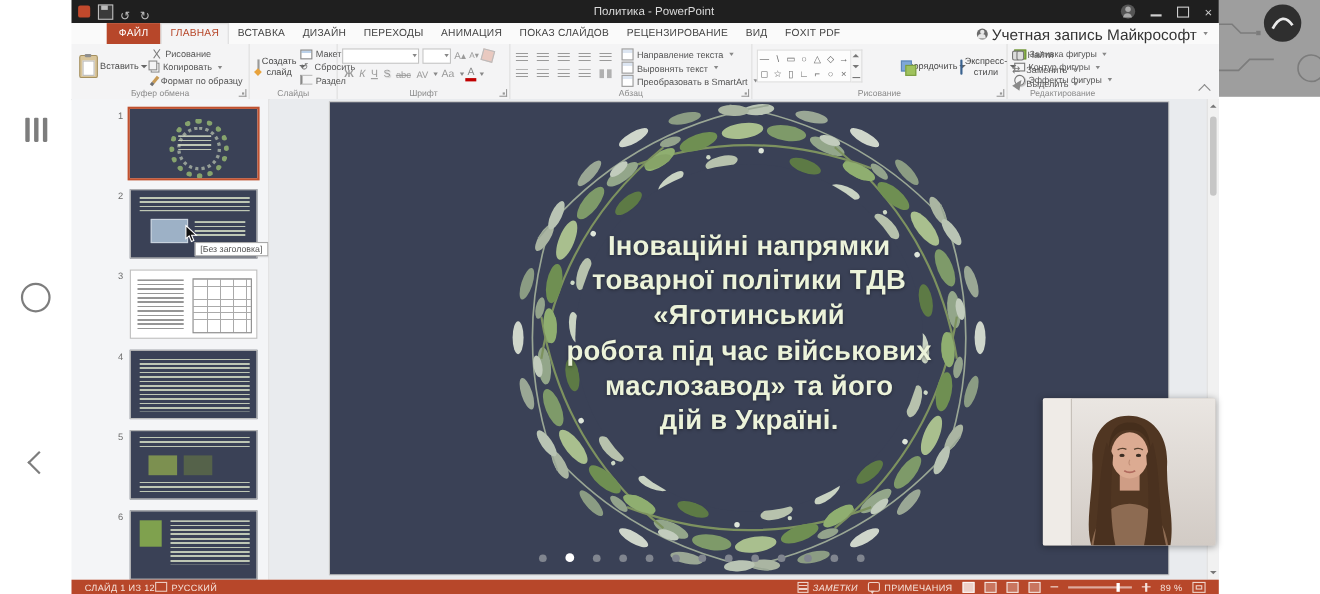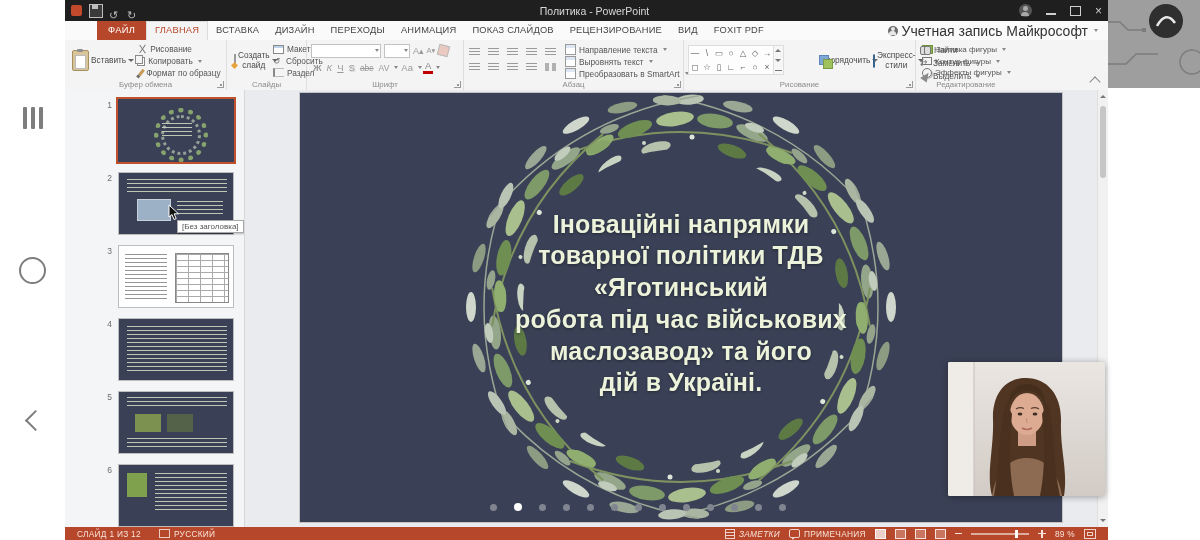--- a/index.html
+++ b/index.html
@@ -150,21 +150,21 @@
   .dots{position:absolute;left:190px;bottom:11px;display:flex;gap:17px;align-items:center;}
   .dot{width:7px;height:7px;border-radius:50%;background:#80858f;}
   .dot.active{background:#ffffff;width:8px;height:8px;}
   .vscroll{position:absolute;right:0;top:0;width:11px;height:100%;background:#f1f1f1;border-left:1px solid #dfdfdf;box-sizing:border-box;}
   .vthumb{position:absolute;left:2px;top:16px;width:6px;height:72px;background:#c6c6c6;border-radius:3px;}
   .vscroll .tri-u{position:absolute;left:2px;top:5px;}
   .vscroll .tri-d{position:absolute;left:2px;bottom:5px;}
 
   
   .sbar{position:absolute;left:0;top:527px;width:1043px;height:13px;background:#b7472a;color:#f6e3dc;display:flex;align-items:center;font-size:8.3px;letter-spacing:.3px;padding:0 12px;box-sizing:border-box;gap:8px;}
-  .sb-left{display:flex;gap:18px;align-items:flex-start;}
+  .sb-left{display:flex;align-items:flex-start;}
   .sb-right{margin-left:auto;display:flex;align-items:center;gap:9px;}
   .ic-kbd{width:9px;height:7px;border:1px solid #f6e3dc;opacity:.85;}
   .ic-notes{width:8px;height:8px;border:1px solid #f6e3dc;background:repeating-linear-gradient(to bottom,transparent 0 2px,#f6e3dc 2px 3px);opacity:.9;}
   .ic-comm{width:9px;height:7px;border:1px solid #f6e3dc;border-radius:2px;position:relative;opacity:.9;}
   .ic-comm::after{content:"";position:absolute;left:1px;bottom:-3px;width:0;height:0;border-left:2px solid transparent;border-right:2px solid transparent;border-top:3px solid #f6e3dc;}
   .vi{width:9px;height:8px;border:1px solid rgba(255,255,255,.8);background:rgba(255,255,255,.25);}
   .vi.active{background:rgba(255,255,255,.75);}
   .zminus{width:7px;height:1.6px;background:#f6e3dc;}
   .ztrack{width:58px;height:2px;background:rgba(255,255,255,.55);position:relative;}
   .zthumb{position:absolute;left:44px;top:-3px;width:3px;height:8px;background:#fff;}

